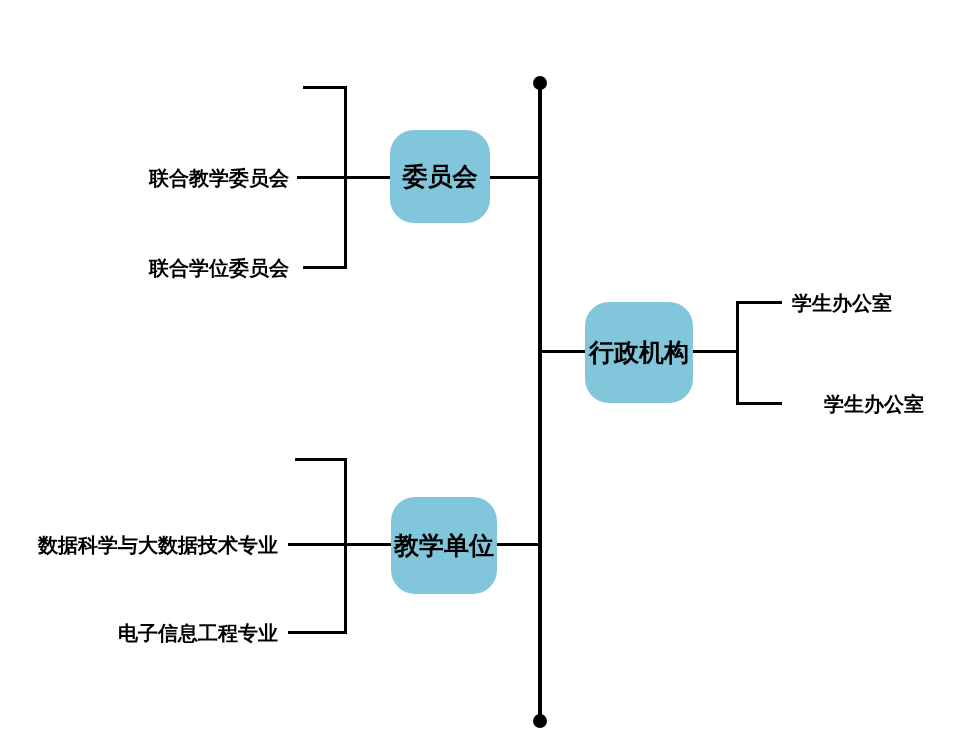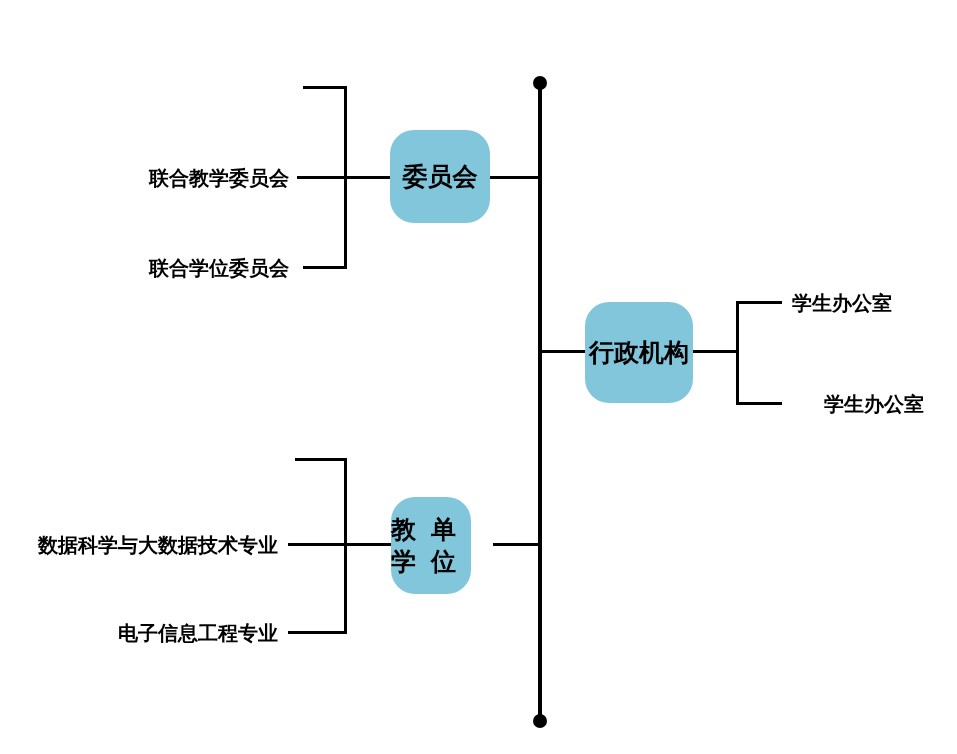--- a/index.html
+++ b/index.html
@@ -94,21 +94,21 @@
 
   <div class="leaf" style="left:792px; top:303px;">学生办公室</div>
   <div class="leaf" style="left:824px; top:404px;">学生办公室</div>
 
   <div class="h-line" style="left: 295px; top: 458px; width: 52px; background: rgb(0, 0, 0);"></div>
   <div class="h-line" style="left: 288px; top: 543px; width: 103px; background: rgb(0, 0, 0);"></div>
   <div class="h-line" style="left: 288px; top: 631px; width: 59px; background: rgb(0, 0, 0);"></div>
   <div class="v-line" style="left: 344px; top: 458px; height: 176px; background: rgb(0, 0, 0);"></div>
   <div class="h-line" style="left: 493px; top: 543px; width: 45px; background: rgb(0, 0, 0);"></div>
 
-  <div class="node-box" style="left: 391px; top: 497px; width: 80px; height: 97px; background: rgb(130, 198, 220);">
+  <div class="node-box" style="left: 391px; top: 497px; width: 106px; height: 97px; background: rgb(130, 198, 220);">
     <span>教学</span>
     <span>单位</span>
   </div>
 
   <div class="leaf right-edge" style="right:679px; top:633px;">电子信息工程专业</div>
   <div class="leaf right-edge" style="right:679px; top:545px;">数据科学与大数据技术专业</div>
 
 </div>
 
 </body></html>

